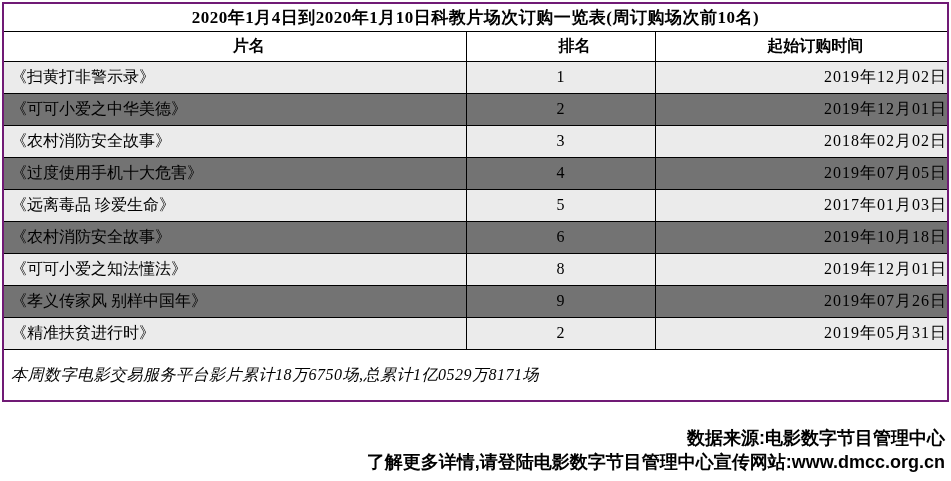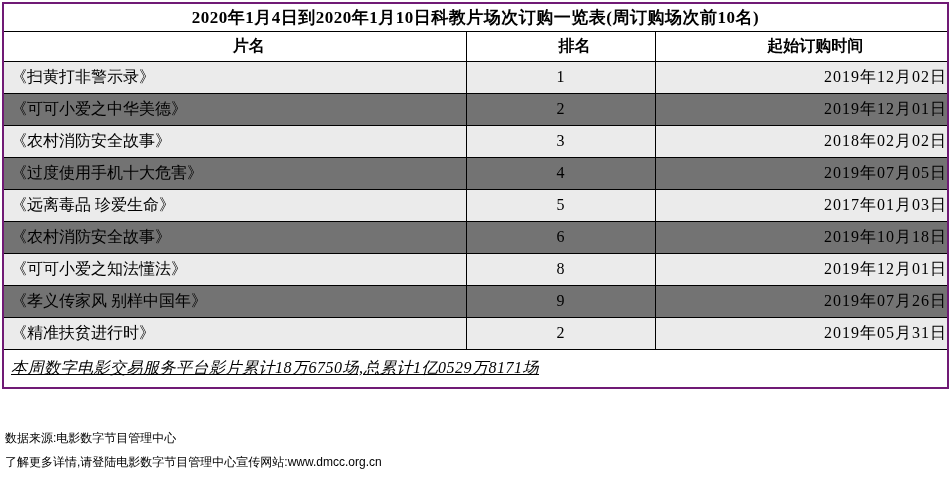--- a/index.html
+++ b/index.html
@@ -46,37 +46,36 @@
     font-weight: bold;
     background: #ffffff;
     padding-left: 28px;
   }
   tbody tr { height: 32px; background: #737373; }
   tbody tr:nth-child(odd) { background: #ebebeb; }
   td.cell-film { text-align: left; padding-left: 7px; }
   td.cell-rank { text-align: center; }
   td.cell-date { text-align: right; letter-spacing: 1px; }
   tr.summary-row td {
-    height: 39px;
+    height: 52px;
     text-align: left;
     padding-left: 7px;
     font-style: italic;
     letter-spacing: 0.5px;
     background: #ffffff;
-    text-decoration: underline;
   }
   .bottom-notes {
     position: absolute;
     right: 6px;
     top: 426px;
     width: 940px;
-    text-align: left;
+    text-align: right;
     font-family: "Liberation Sans", "DejaVu Sans", sans-serif;
-    font-weight: normal;
-    font-size: 12px;
+    font-weight: bold;
+    font-size: 18px;
     line-height: 24px;
     color: #000000;
   }
 </style>
 </head>
 <body>
 
 <div class="page">
 
   <table class="ranking-table">

